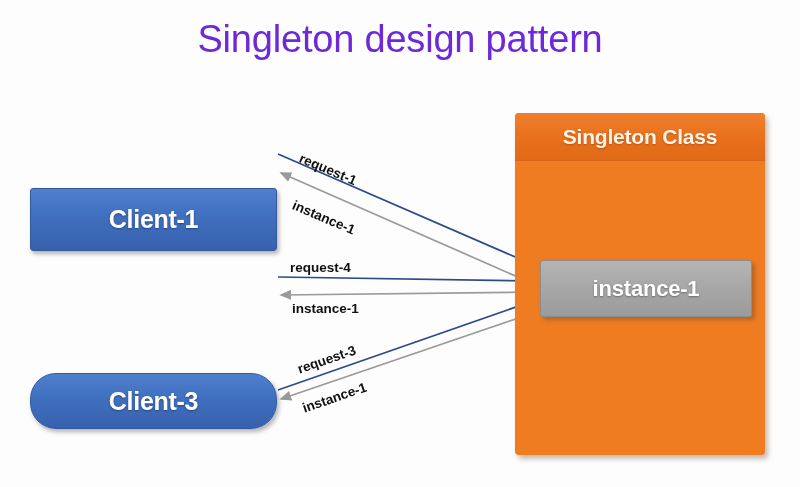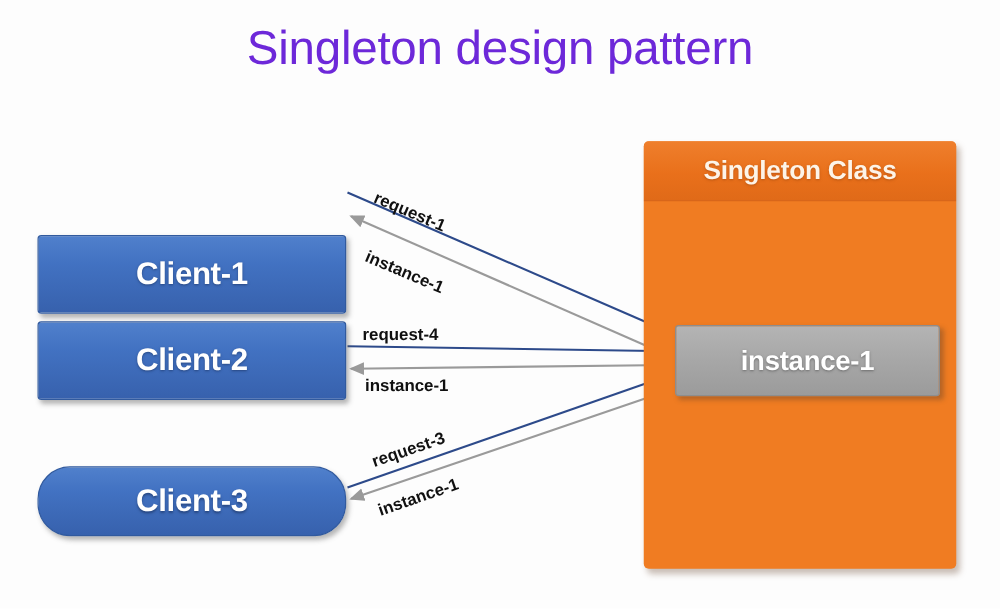--- a/index.html
+++ b/index.html
@@ -156,23 +156,20 @@
     <line x1="536" y1="292" x2="281" y2="295" stroke="#9a9a9a" stroke-width="1.7" marker-end="url(#head-gray)"></line>
 
     <line x1="278" y1="390" x2="536" y2="300" stroke="#2d4a8a" stroke-width="1.7" marker-end="url(#head-blue)"></line>
 
     <line x1="536" y1="312" x2="281" y2="399" stroke="#9a9a9a" stroke-width="1.7" marker-end="url(#head-gray)"></line>
   </svg>
 
   <div class="client-box" id="client-1">
     <span class="client-label">Client-1</span>
   </div>
-  <div class="client-box" id="client-2">
-    <span class="client-label">Client-2</span>
-  </div>
   <div class="client-box" id="client-3">
     <span class="client-label">Client-3</span>
   </div>
 
   <div id="singleton-box">
     <div id="singleton-header">
       <span id="singleton-title">Singleton Class</span>
     </div>
   </div>
 

